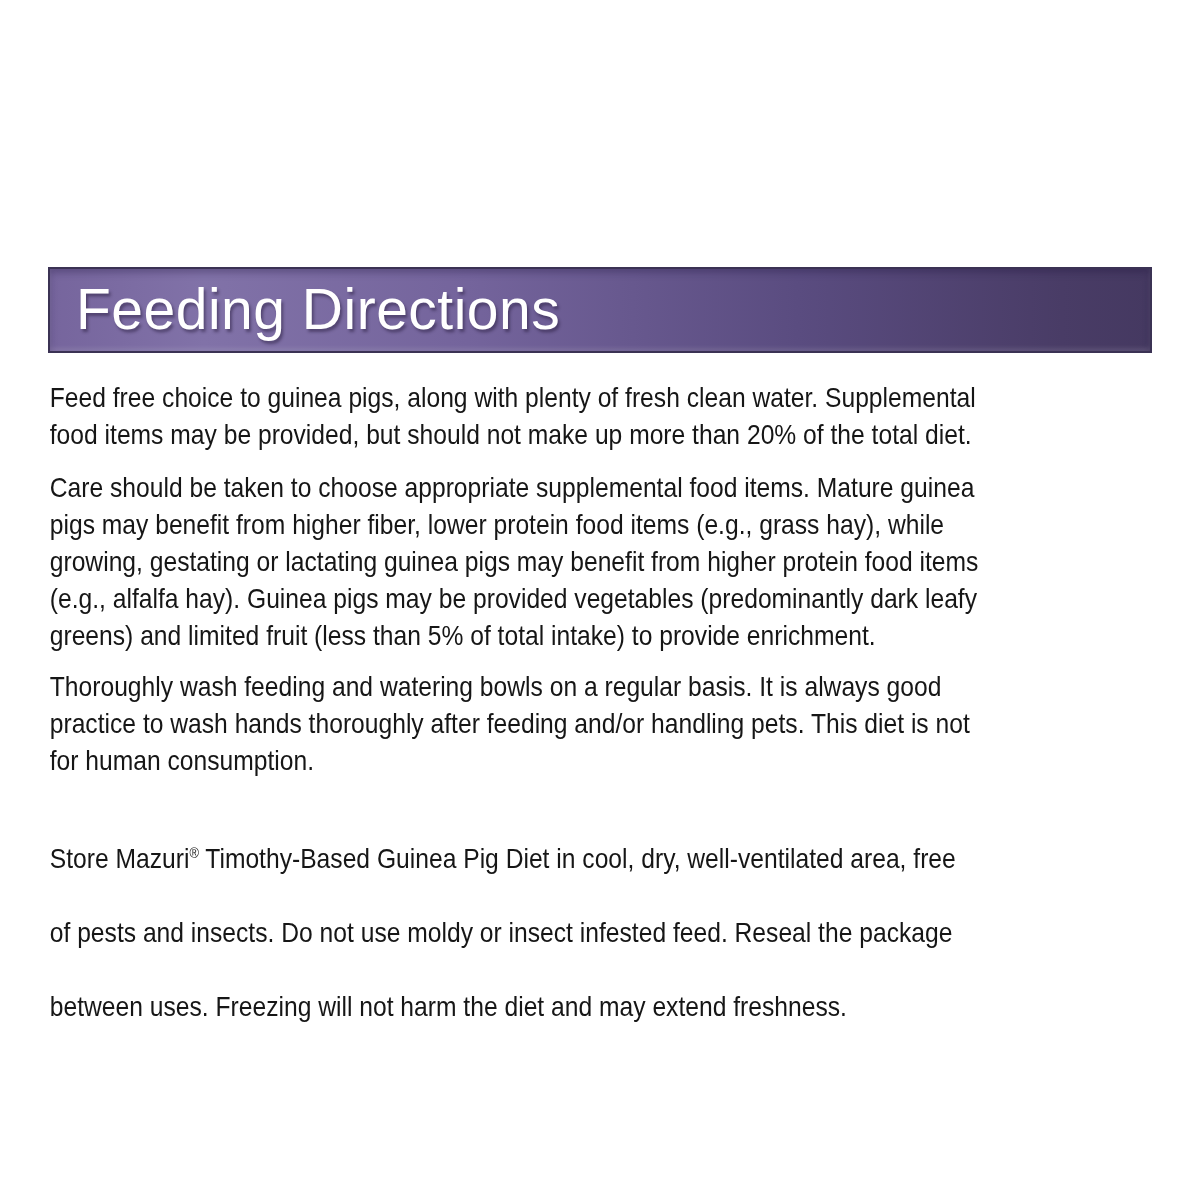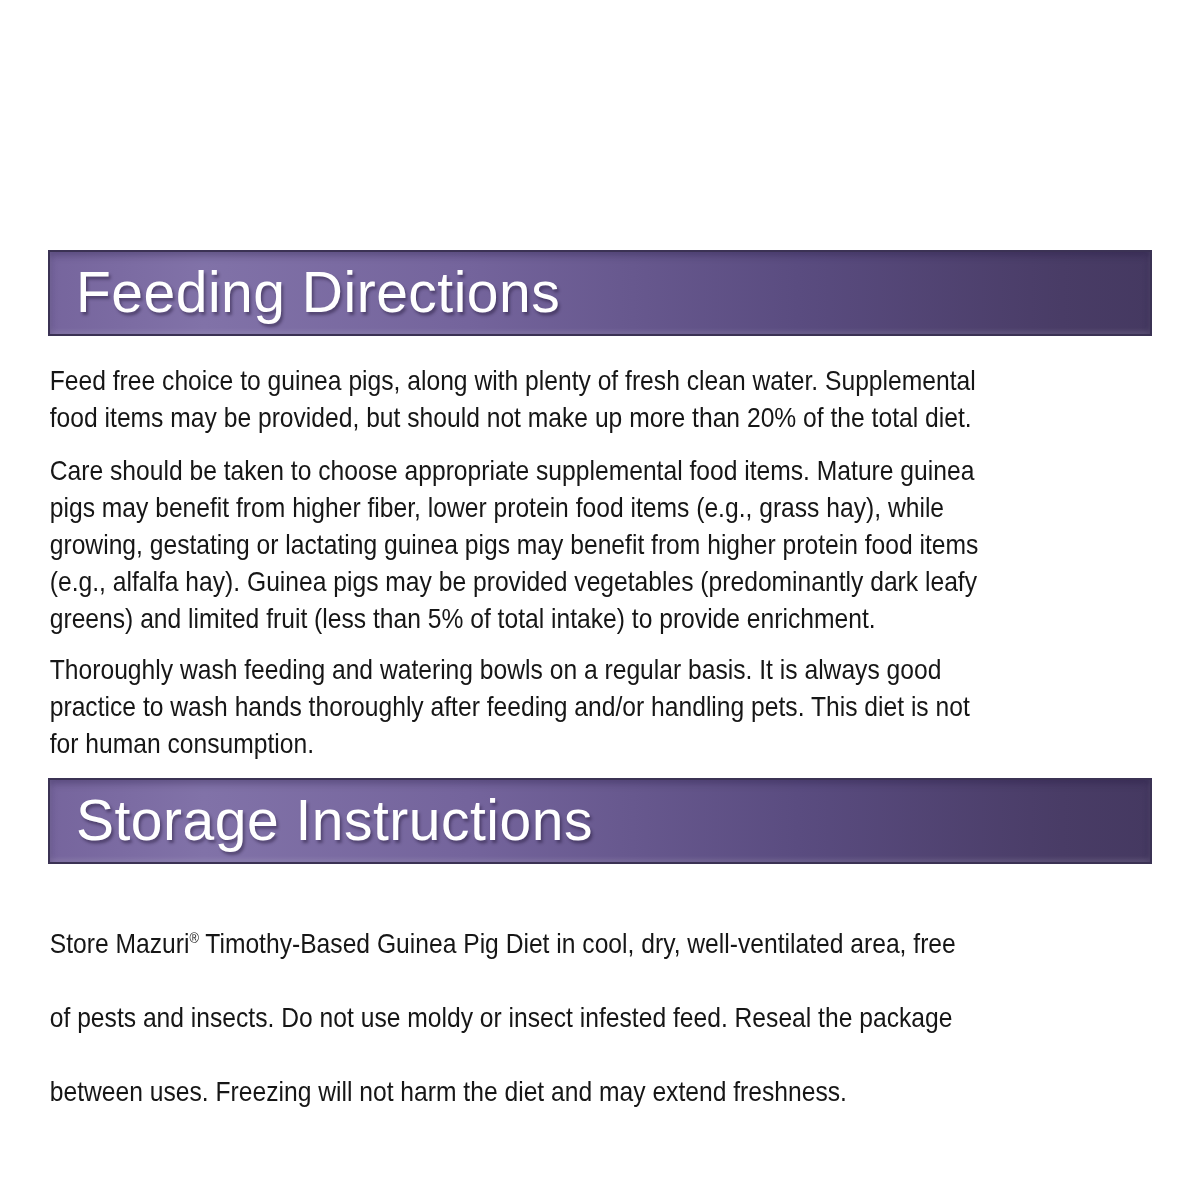--- a/index.html
+++ b/index.html
@@ -11,21 +11,21 @@
     position: relative;
     width: 1200px;
     height: 1200px;
     background: #ffffff;
     overflow: hidden;
     font-family: "Liberation Sans", sans-serif;
   }
   .content {
     position: absolute;
     left: 48px;
-    top: 250px;
+    top: 267px;
     width: 1104px;
   }
   .section-header {
     box-sizing: border-box;
     width: 1104px;
     height: 86px;
     border: 2px solid #3b3254;
     background: linear-gradient(to right,
       #76659d 0%,
       #8172a8 14%,
@@ -85,23 +85,20 @@
     <p class="body-para para-2">Care should be taken to choose appropriate supplemental food items. Mature guinea
 pigs may benefit from higher fiber, lower protein food items (e.g., grass hay), while
 growing, gestating or lactating guinea pigs may benefit from higher protein food items
 (e.g., alfalfa hay). Guinea pigs may be provided vegetables (predominantly dark leafy
 greens) and limited fruit (less than 5% of total intake) to provide enrichment.</p>
 
     <p class="body-para para-3">Thoroughly wash feeding and watering bowls on a regular basis. It is always good
 practice to wash hands thoroughly after feeding and/or handling pets. This diet is not
 for human consumption.</p>
 
-    <div class="section-header storage-header">
-      <span class="header-title">Storage Instructions</span>
-    </div>
 
     <div class="body-para storage-para">
       <div class="line"><span>Store Mazuri</span><sup class="reg">®</sup><span> Timothy-Based Guinea Pig Diet in cool, dry, well-ventilated area, free</span></div>
       <div class="line">of pests and insects. Do not use moldy or insect infested feed. Reseal the package</div>
       <div class="line">between uses. Freezing will not harm the diet and may extend freshness.</div>
     </div>
 
   </div>
 </div>
 

